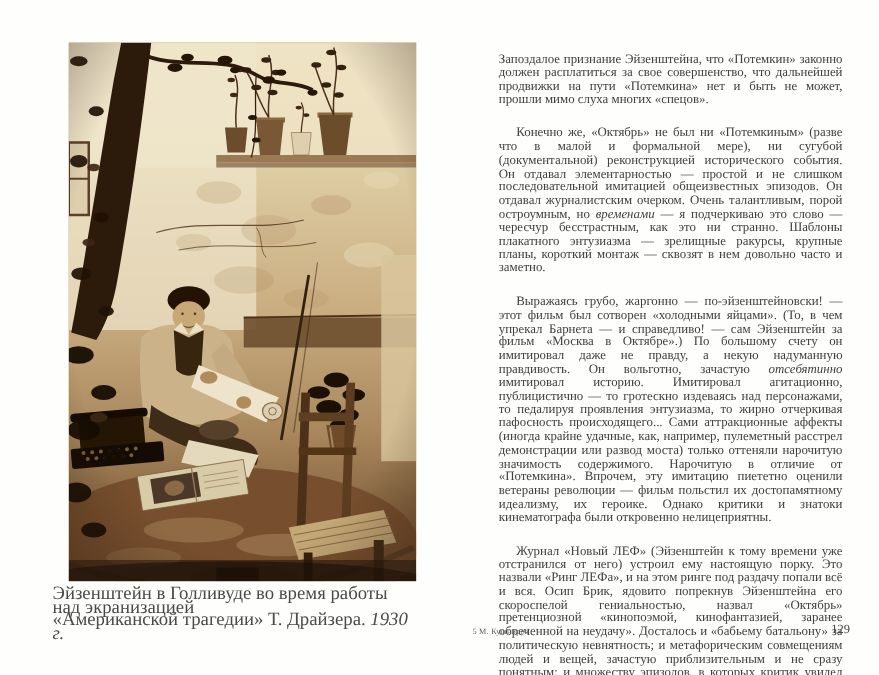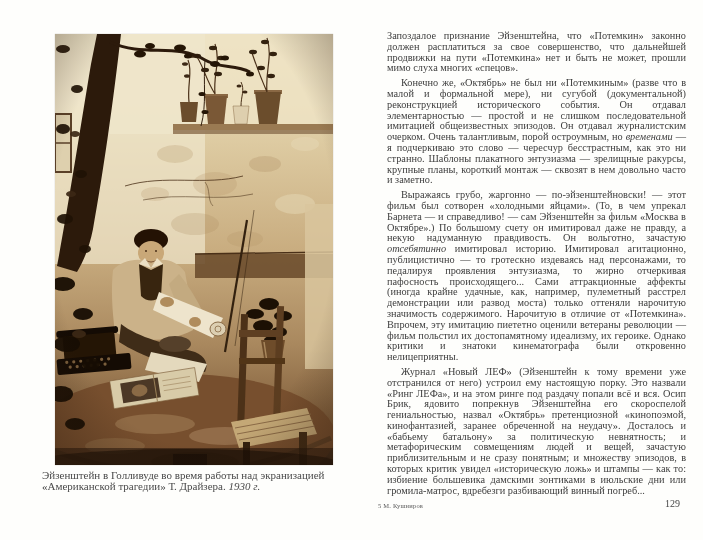--- a/index.html
+++ b/index.html
@@ -16,34 +16,34 @@
   
   .photo-figure{
     position:absolute;left:55px;top:34px;width:278px;height:431px;
     overflow:hidden;
     box-shadow:0 0 1px rgba(60,40,20,.35);
     background:#c9ad80;
   }
   .photo-figure svg{display:block;width:100%;height:100%;}
   .photo-caption{
     position:absolute;left:42px;top:470px;width:292px;
-    font-size:11px;line-height:10.5px;
+    font-size:15px;line-height:10.5px;
     color:#4a4a4a;
     text-align:left;
   }
   .photo-caption i{font-style:italic;}
 
   
   .text-col{
     position:absolute;left:383px;top:27px;width:307px;
     font-size:10.3px;line-height:10.8px;
     text-align:justify;
     color:#404040;
   }
-  .text-col p{margin:4px;text-indent:14px;}
+  .text-col p{margin:16px;text-indent:14px;}
   .text-col p.no-indent{text-indent:0;}
   .text-col i{}
 
   .footer-signature{
     position:absolute;left:378px;top:502px;
     font-size:6.5px;color:#5a5a5a;
     letter-spacing:.2px;
   }
   .page-number{
     position:absolute;left:648px;top:498px;width:32px;

